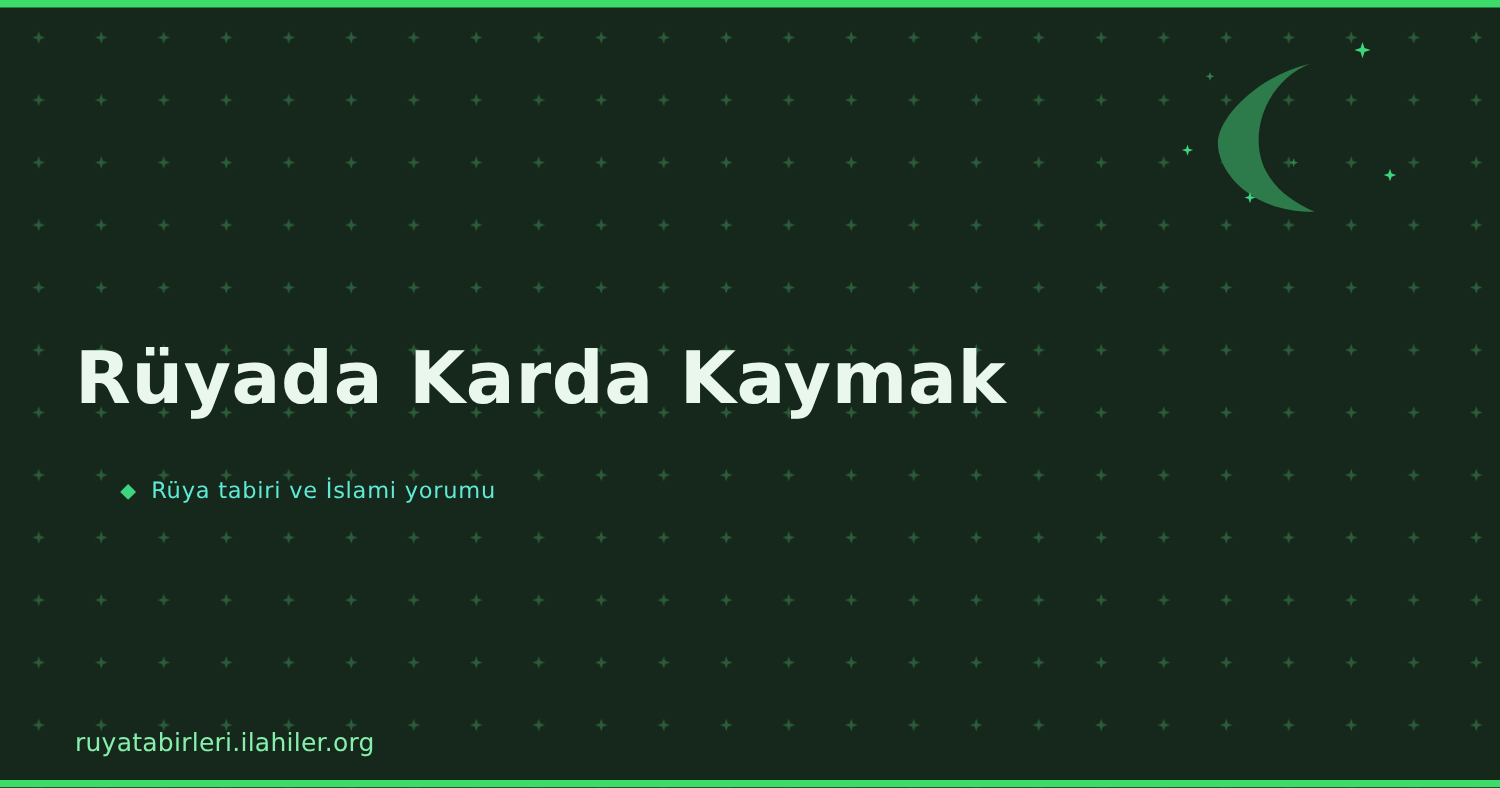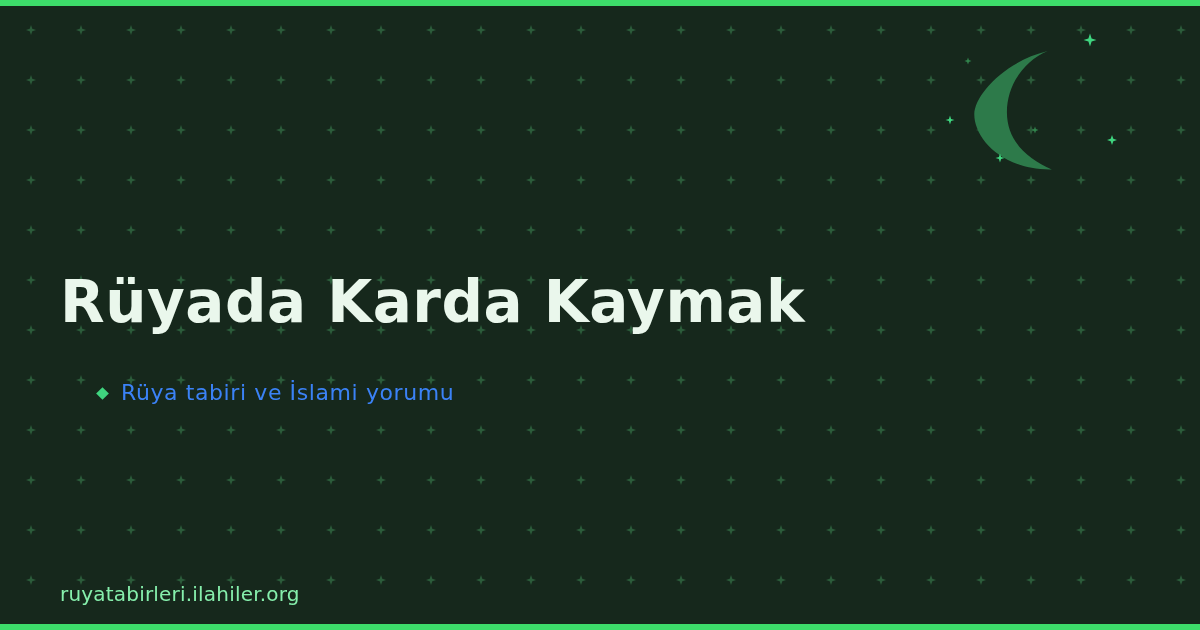--- a/index.html
+++ b/index.html
@@ -92,23 +92,23 @@
   .bullet {
     width: 9px;
     height: 9px;
     background: #3fd57f;
     transform: rotate(45deg);
     margin-right: 14px;
     margin-left: 58px;
     flex: 0 0 auto;
   }
   .subtitle {
-    font-size: 22px;
+    font-size: 18px;
     line-height: 30px;
-    color: #3b82f6;
+    color: #5eead4;
     letter-spacing: 0.6px;
     white-space: nowrap;
   }
 
   .footer-url {
     position: absolute;
     left: 0;
     top: 581px;
     font-size: 20px;
     line-height: 26px;

